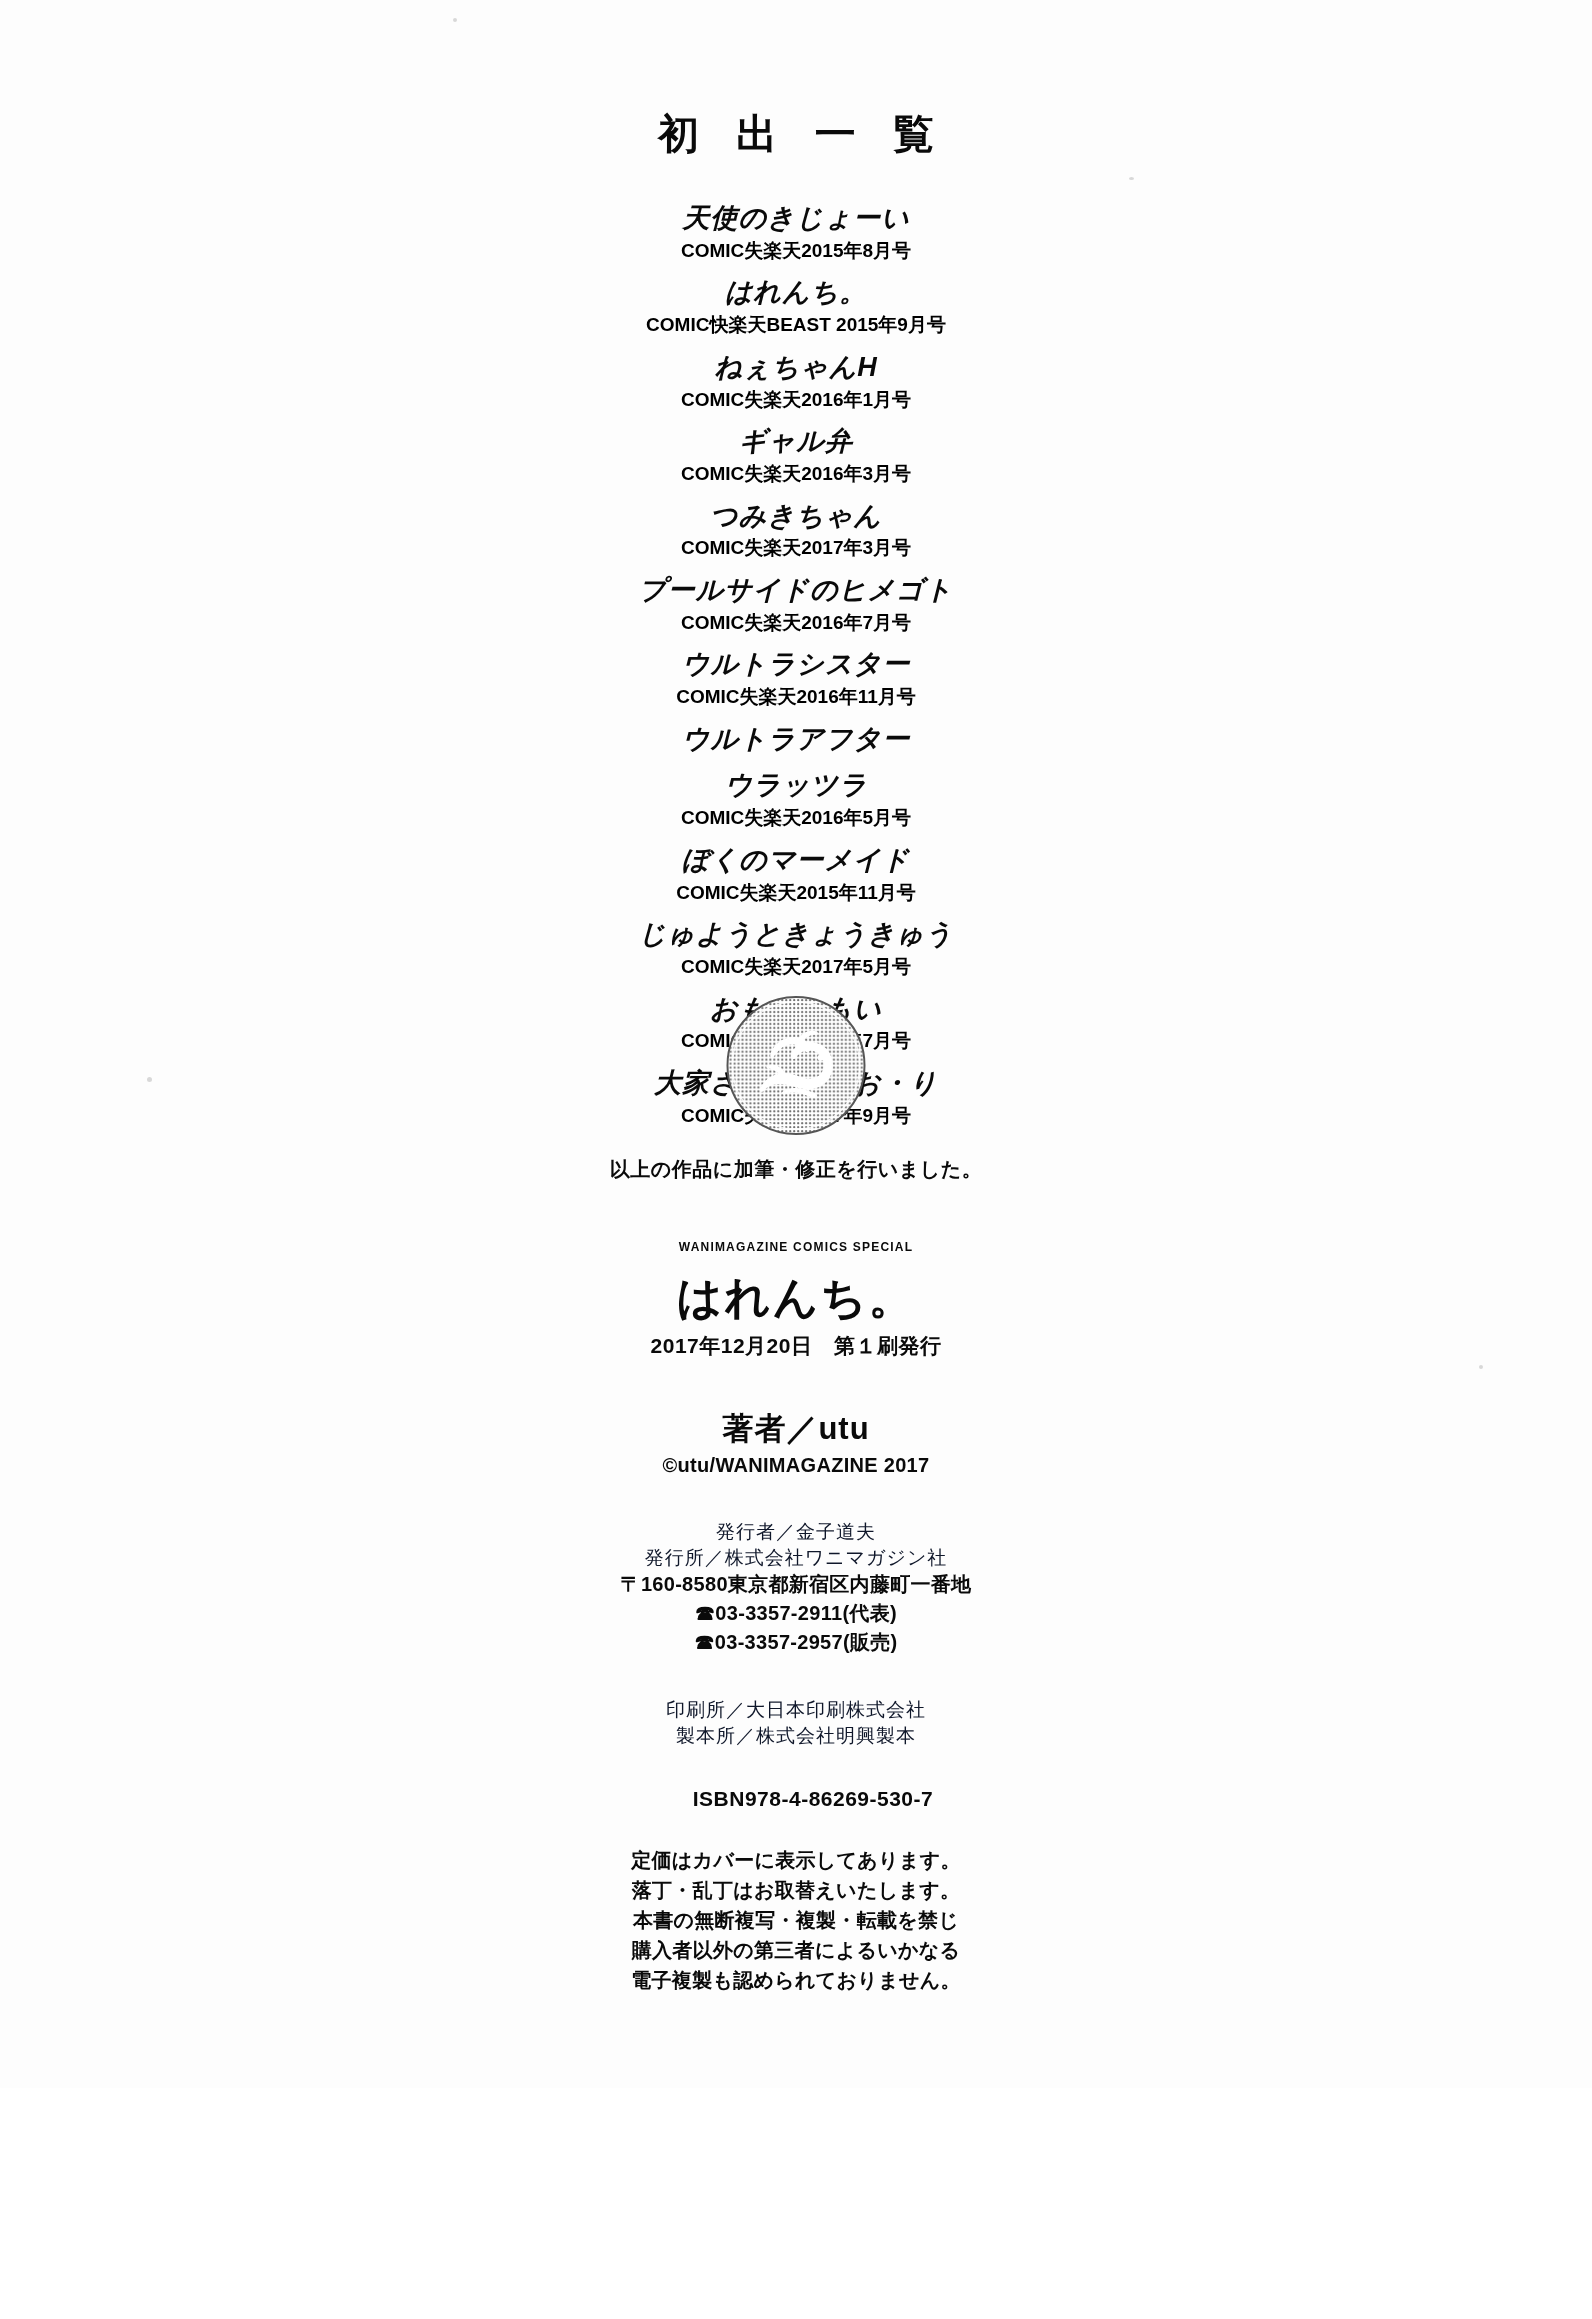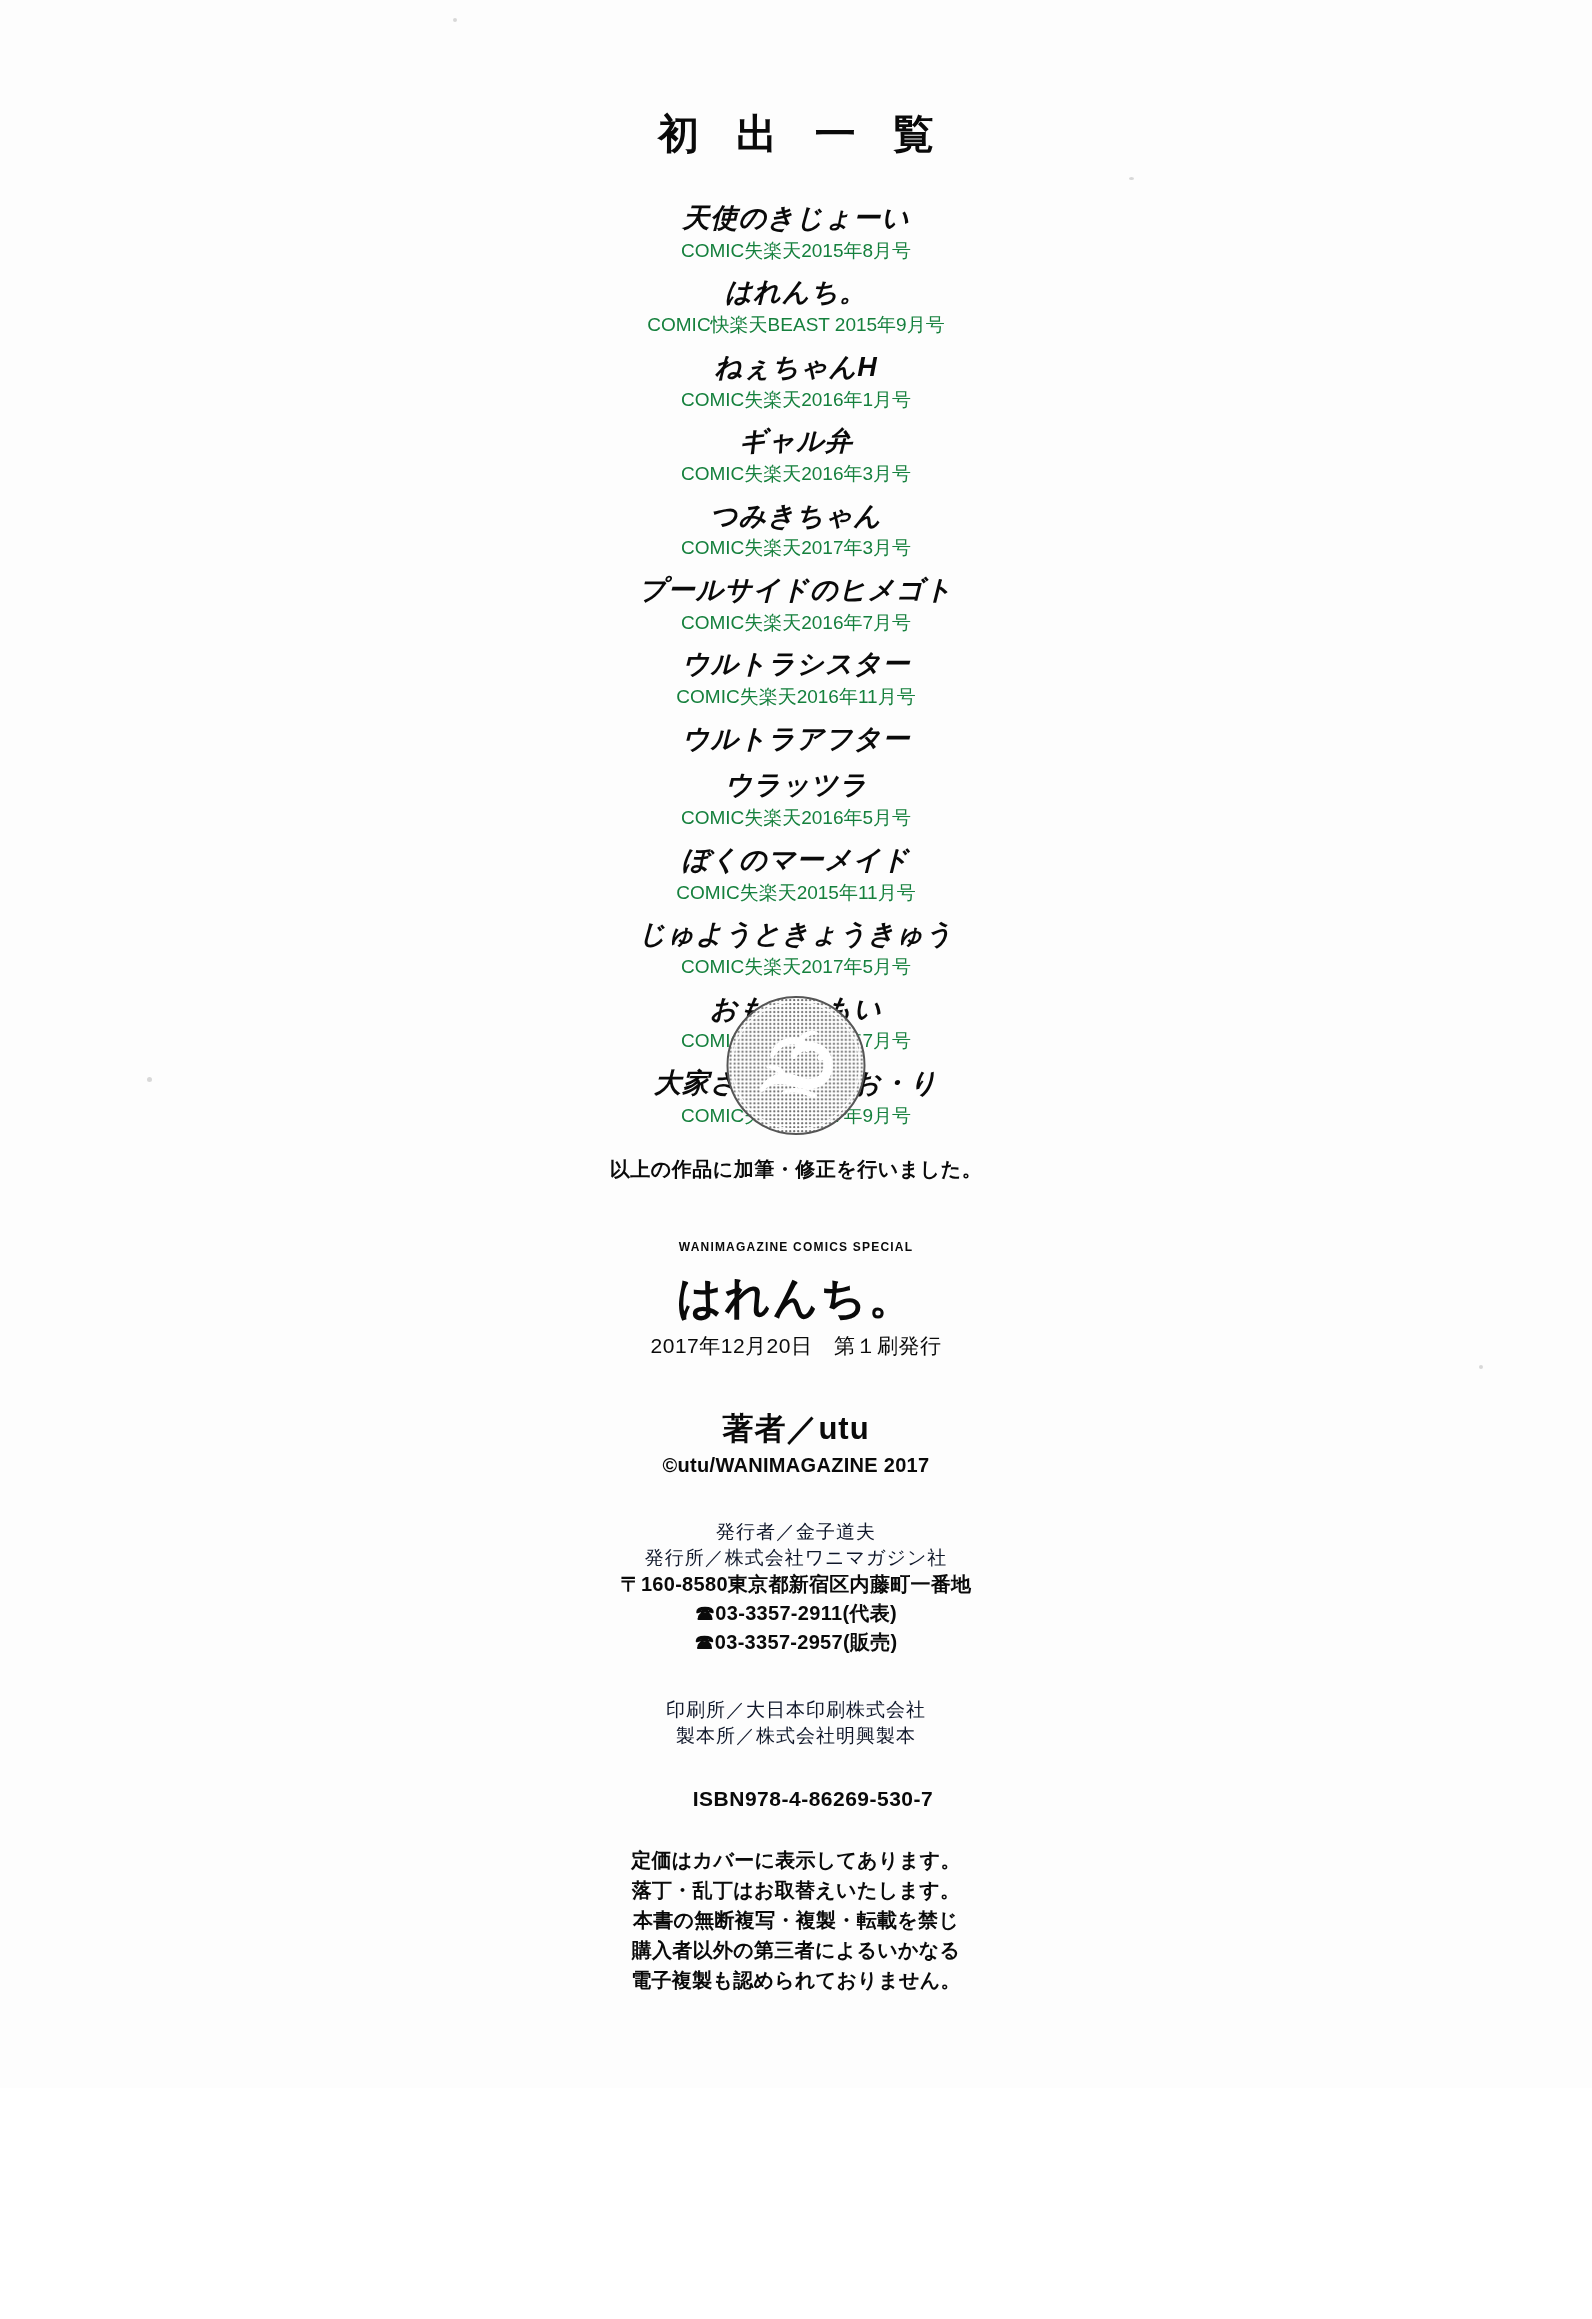--- a/index.html
+++ b/index.html
@@ -49,25 +49,25 @@
   .entry-title {
     font-size: 27px;
     font-weight: bold;
     letter-spacing: 1px;
     line-height: 1.25;
     color: #0a0a0a;
     font-style: italic;
   }
   .entry-source {
     font-size: 19px;
-    font-weight: normal;
+    font-weight: bold;
     letter-spacing: 0px;
     line-height: 1.35;
     margin-top: 2px;
-    color: #15803d;
+    color: #000000;
   }
 
   .note {
     margin-top: 28px;
     font-size: 20px;
     font-weight: bold;
     letter-spacing: 0.5px;
     color: #0a0a0a;
   }
 
@@ -98,21 +98,21 @@
   .imprint-book-title {
     margin-top: 14px;
     font-size: 45px;
     font-weight: bold;
     letter-spacing: 2px;
     color: #0a0a0a;
   }
   .imprint-date {
     margin-top: 4px;
     font-size: 21px;
-    font-weight: normal;
+    font-weight: bold;
     letter-spacing: 0.5px;
     color: #0a0a0a;
   }
   .imprint-author {
     margin-top: 48px;
     font-size: 31px;
     font-weight: bold;
     letter-spacing: 1px;
     color: #0a0a0a;
   }

